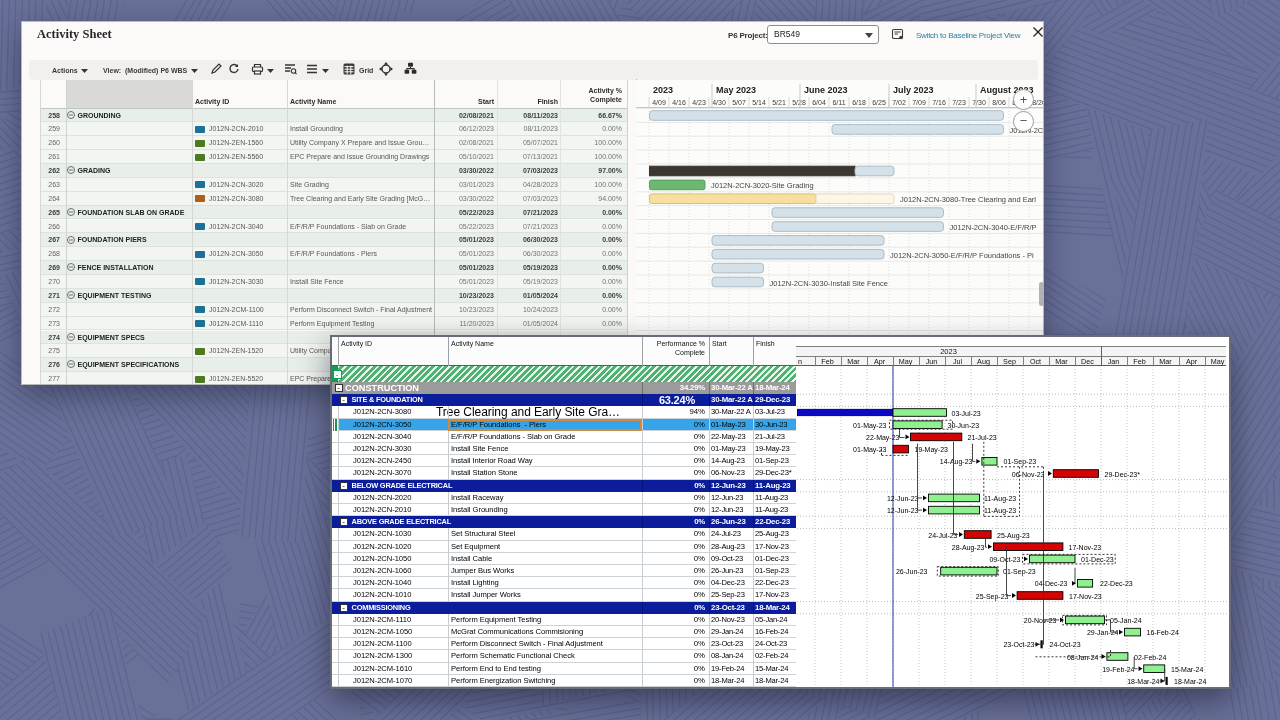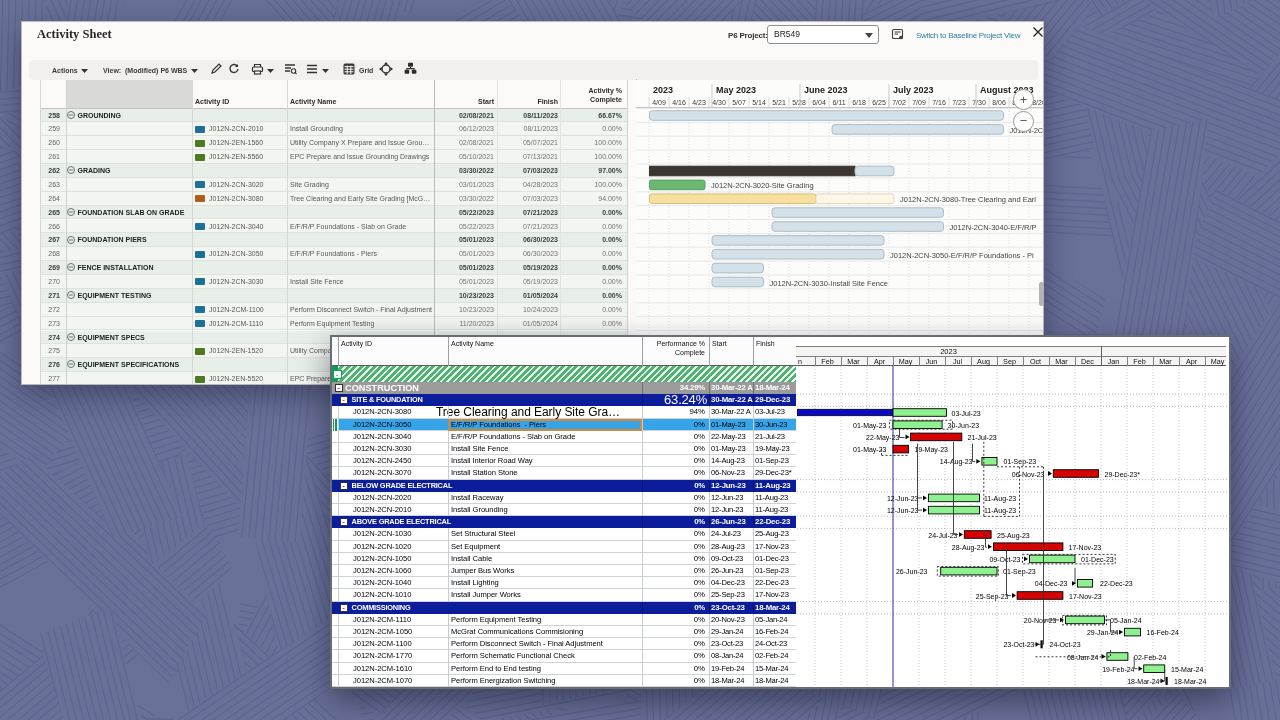--- a/index.html
+++ b/index.html
@@ -1619,21 +1619,21 @@
     <div class="abs" style="left:13px;top:45.0px;line-height:12.2px;font-size:9.2px;font-weight:bold;color:#fff;white-space:nowrap">CONSTRUCTION</div>
     <div class="abs" style="left:310px;top:45.0px;width:63px;text-align:right;line-height:12.2px;font-size:7.8px;letter-spacing:-0.2px;font-weight:bold;color:#fff">34.29%</div>
     <div class="abs" style="left:379px;top:45.0px;line-height:12.2px;font-size:7.8px;letter-spacing:-0.2px;font-weight:bold;color:#fff">30-Mar-22 A</div>
     <div class="abs" style="left:423px;top:45.0px;line-height:12.2px;font-size:7.8px;letter-spacing:-0.2px;font-weight:bold;color:#fff;white-space:nowrap">18-Mar-24</div>
     <div class="abs" style="left:310px;top:45.0px;width:1px;height:12.2px;background:rgba(0,0,0,.28)"></div>
     <div class="abs" style="left:377px;top:45.0px;width:1px;height:12.2px;background:rgba(0,0,0,.28)"></div>
     <div class="abs" style="left:421px;top:45.0px;width:1px;height:12.2px;background:rgba(0,0,0,.28)"></div>
     <div class="abs" style="left:0px;top:57.2px;width:464px;height:12.2px;background:#0b1d9a"></div>
     <div class="abs" style="left:7.5px;top:59.2px;width:8px;height:8px;background:#fff;border:1px solid #333;font-size:8px;line-height:6px;text-align:center;color:#000">-</div>
     <div class="abs" style="left:19.5px;top:57.2px;line-height:12.2px;font-size:7.4px;letter-spacing:-0.2px;font-weight:bold;color:#fff;white-space:nowrap">SITE &amp; FOUNDATION</div>
-    <div class="abs" style="left:312px;top:57.2px;width:63px;text-align:right;line-height:12.2px;font-size:13px;letter-spacing:-0.2px;font-weight:normal;color:#fff">63.24%</div>
+    <div class="abs" style="left:300px;top:57.2px;width:63px;text-align:right;line-height:12.2px;font-size:11px;letter-spacing:-0.2px;font-weight:bold;color:#fff">63.24%</div>
     <div class="abs" style="left:379px;top:57.2px;line-height:12.2px;font-size:7.8px;letter-spacing:-0.2px;font-weight:bold;color:#fff">30-Mar-22 A</div>
     <div class="abs" style="left:423px;top:57.2px;line-height:12.2px;font-size:7.8px;letter-spacing:-0.2px;font-weight:bold;color:#fff;white-space:nowrap">29-Dec-23</div>
     <div class="abs" style="left:310px;top:57.2px;width:1px;height:12.2px;background:rgba(0,0,0,.28)"></div>
     <div class="abs" style="left:377px;top:57.2px;width:1px;height:12.2px;background:rgba(0,0,0,.28)"></div>
     <div class="abs" style="left:421px;top:57.2px;width:1px;height:12.2px;background:rgba(0,0,0,.28)"></div>
     <div class="abs" style="left:0px;top:69.4px;width:464px;height:12.2px;background:#fff;border-bottom:1px solid #ccd2d8"></div>
     <div class="abs" style="left:21px;top:69.4px;line-height:12.2px;font-size:7.6px;letter-spacing:-0.05px;color:#000;white-space:nowrap">J012N-2CN-3080</div>
     <div class="abs" style="left:104px;top:69.4px;width:188px;line-height:12.2px;font-size:12px;letter-spacing:-0.05px;color:#000;white-space:nowrap;overflow:hidden;text-overflow:ellipsis">Tree Clearing and Early Site Grading [McGrath]</div>
     <div class="abs" style="left:310px;top:69.4px;width:63px;text-align:right;line-height:12.2px;font-size:7.8px;color:#000">94%</div>
     <div class="abs" style="left:379px;top:69.4px;line-height:12.2px;font-size:7.6px;letter-spacing:-0.2px;color:#000;white-space:nowrap">30-Mar-22 A</div>
@@ -1844,21 +1844,21 @@
     <div class="abs" style="left:119px;top:301.2px;width:188px;line-height:12.2px;font-size:7.6px;letter-spacing:-0.05px;color:#000;white-space:nowrap;overflow:hidden">Perform Disconnect Switch - Final Adjustment</div>
     <div class="abs" style="left:310px;top:301.2px;width:63px;text-align:right;line-height:12.2px;font-size:7.8px;color:#000">0%</div>
     <div class="abs" style="left:379px;top:301.2px;line-height:12.2px;font-size:7.6px;letter-spacing:-0.2px;color:#000;white-space:nowrap">23-Oct-23</div>
     <div class="abs" style="left:423px;top:301.2px;line-height:12.2px;font-size:7.6px;letter-spacing:-0.2px;color:#000;white-space:nowrap">24-Oct-23</div>
     <div class="abs" style="left:6px;top:301.2px;width:1px;height:12.2px;background:#c6ccd2"></div>
     <div class="abs" style="left:116px;top:301.2px;width:1px;height:12.2px;background:#c6ccd2"></div>
     <div class="abs" style="left:310px;top:301.2px;width:1px;height:12.2px;background:#c6ccd2"></div>
     <div class="abs" style="left:377px;top:301.2px;width:1px;height:12.2px;background:#c6ccd2"></div>
     <div class="abs" style="left:421px;top:301.2px;width:1px;height:12.2px;background:#c6ccd2"></div>
     <div class="abs" style="left:0px;top:313.4px;width:464px;height:12.2px;background:#fff;border-bottom:1px solid #ccd2d8"></div>
-    <div class="abs" style="left:21px;top:313.4px;line-height:12.2px;font-size:7.6px;letter-spacing:-0.05px;color:#000;white-space:nowrap">J012N-2CM-1770</div>
+    <div class="abs" style="left:21px;top:313.4px;line-height:12.2px;font-size:7.6px;letter-spacing:-0.05px;color:#000;white-space:nowrap">J012N-2CM-1300</div>
     <div class="abs" style="left:119px;top:313.4px;width:188px;line-height:12.2px;font-size:7.6px;letter-spacing:-0.05px;color:#000;white-space:nowrap;overflow:hidden">Perform Schematic Functional Check</div>
     <div class="abs" style="left:310px;top:313.4px;width:63px;text-align:right;line-height:12.2px;font-size:7.8px;color:#000">0%</div>
     <div class="abs" style="left:379px;top:313.4px;line-height:12.2px;font-size:7.6px;letter-spacing:-0.2px;color:#000;white-space:nowrap">08-Jan-24</div>
     <div class="abs" style="left:423px;top:313.4px;line-height:12.2px;font-size:7.6px;letter-spacing:-0.2px;color:#000;white-space:nowrap">02-Feb-24</div>
     <div class="abs" style="left:6px;top:313.4px;width:1px;height:12.2px;background:#c6ccd2"></div>
     <div class="abs" style="left:116px;top:313.4px;width:1px;height:12.2px;background:#c6ccd2"></div>
     <div class="abs" style="left:310px;top:313.4px;width:1px;height:12.2px;background:#c6ccd2"></div>
     <div class="abs" style="left:377px;top:313.4px;width:1px;height:12.2px;background:#c6ccd2"></div>
     <div class="abs" style="left:421px;top:313.4px;width:1px;height:12.2px;background:#c6ccd2"></div>
     <div class="abs" style="left:0px;top:325.6px;width:464px;height:12.2px;background:#fff;border-bottom:1px solid #ccd2d8"></div>

